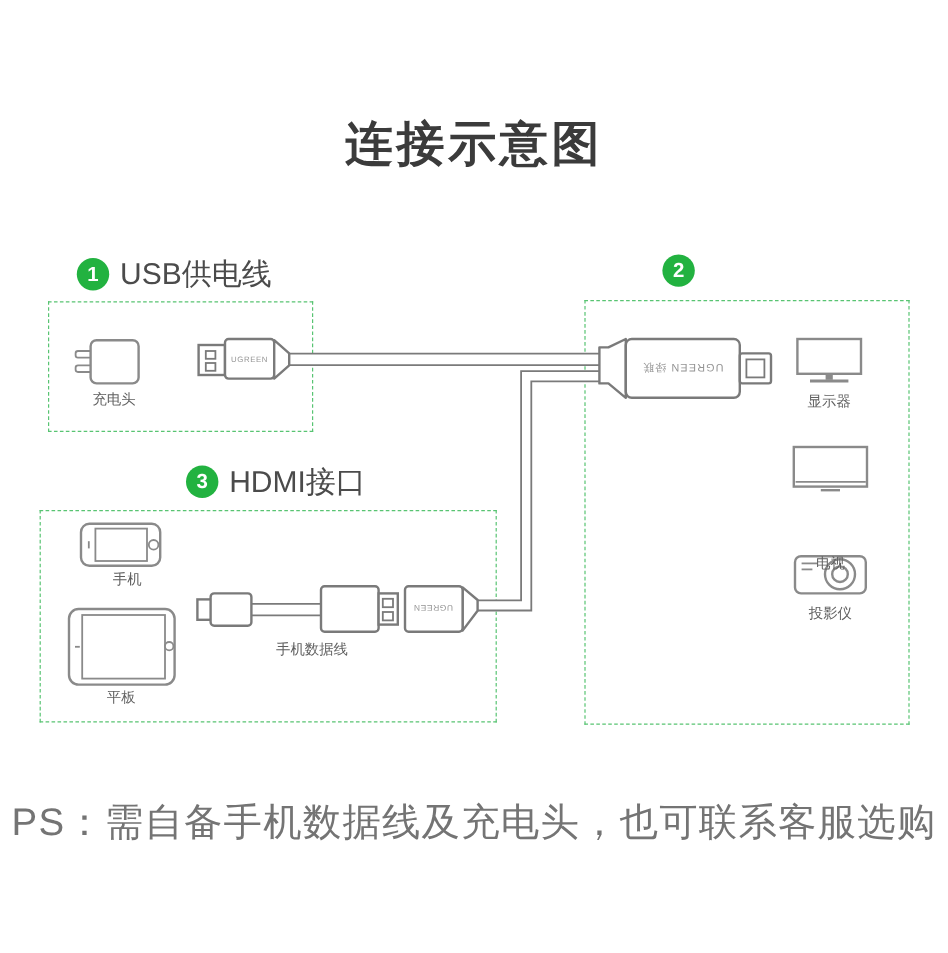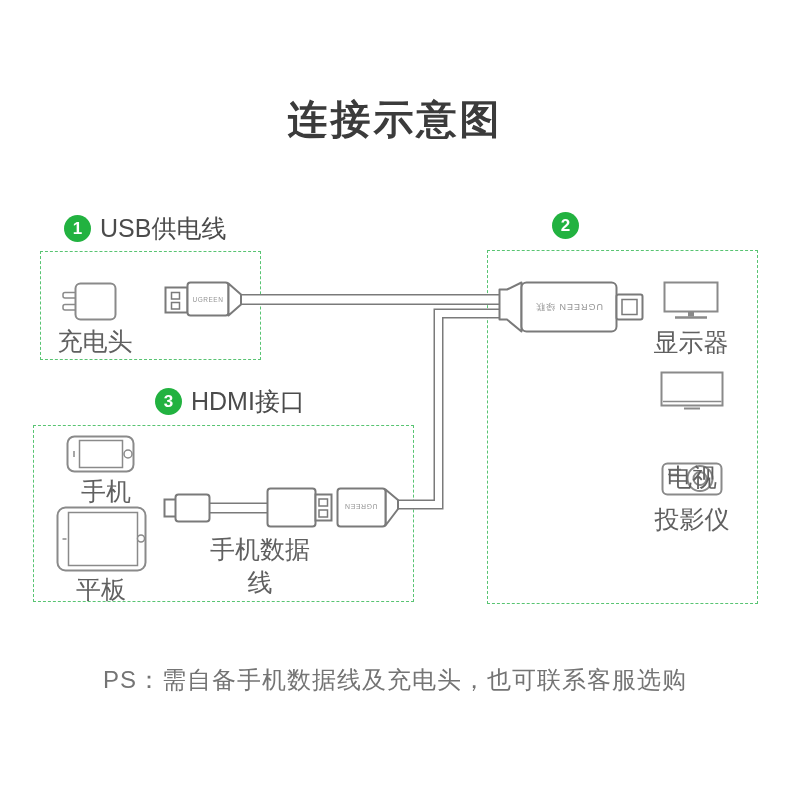--- a/index.html
+++ b/index.html
@@ -7,30 +7,30 @@
         font-family:"Liberation Sans","DejaVu Sans",sans-serif;}
   .title{position:absolute;top:92px;left:0;width:790px;text-align:center;margin:0;
          font-size:40px;font-weight:700;color:#3b3b3b;letter-spacing:3px;}
   .section-label{position:absolute;display:flex;align-items:center;font-size:25px;color:#4b4b4b;}
   .badge{width:27px;height:27px;border-radius:50%;background:#22b240;color:#fff;font-size:17px;
          font-weight:700;display:flex;align-items:center;justify-content:center;margin-right:9px;flex:0 0 auto;}
   .dashed-box{position:absolute;border:1px dashed #58c472;}
   .box1{left:40px;top:251px;width:219px;height:107px;}
   .box2{left:487px;top:250px;width:269px;height:352px;}
   .box3{left:33px;top:425px;width:379px;height:175px;}
-  .dev-label{position:absolute;font-size:25px;color:#606060;text-align:center;font-family:Liberation Mono, monospace;}
+  .dev-label{position:absolute;font-size:12px;color:#606060;text-align:center;font-family:Liberation Mono, monospace;}
   .lbl-charger{left:55px;top:325px;width:80px;}
   .lbl-phone{left:66px;top:475px;width:80px;}
   .lbl-tablet{left:61px;top:573px;width:80px;}
   .lbl-datacable{left:197px;top:533px;width:102px;margin-left:12px;}
   .lbl-monitor{left:651px;top:326px;width:80px;}
   .lbl-tv{left:652px;top:413px;width:80px;margin-top:48px;}
   .lbl-projector{left:652px;top:503px;width:80px;text-align:center;}
   .ps-note{position:absolute;top:664px;left:0;width:790px;text-align:center;
-           font-size:24px;color:#747474;letter-spacing:1px;}
+           font-size:32px;color:#747474;letter-spacing:1px;}
   .diagram{position:absolute;left:0;top:0;width:790px;height:794px;}
   .brand-text{fill:#949494;font-family:"Liberation Sans","DejaVu Sans",sans-serif;}
 </style>
 </head>
 <body>
 
 <div class="page">
 
   <h1 class="title">连接示意图</h1>
 

